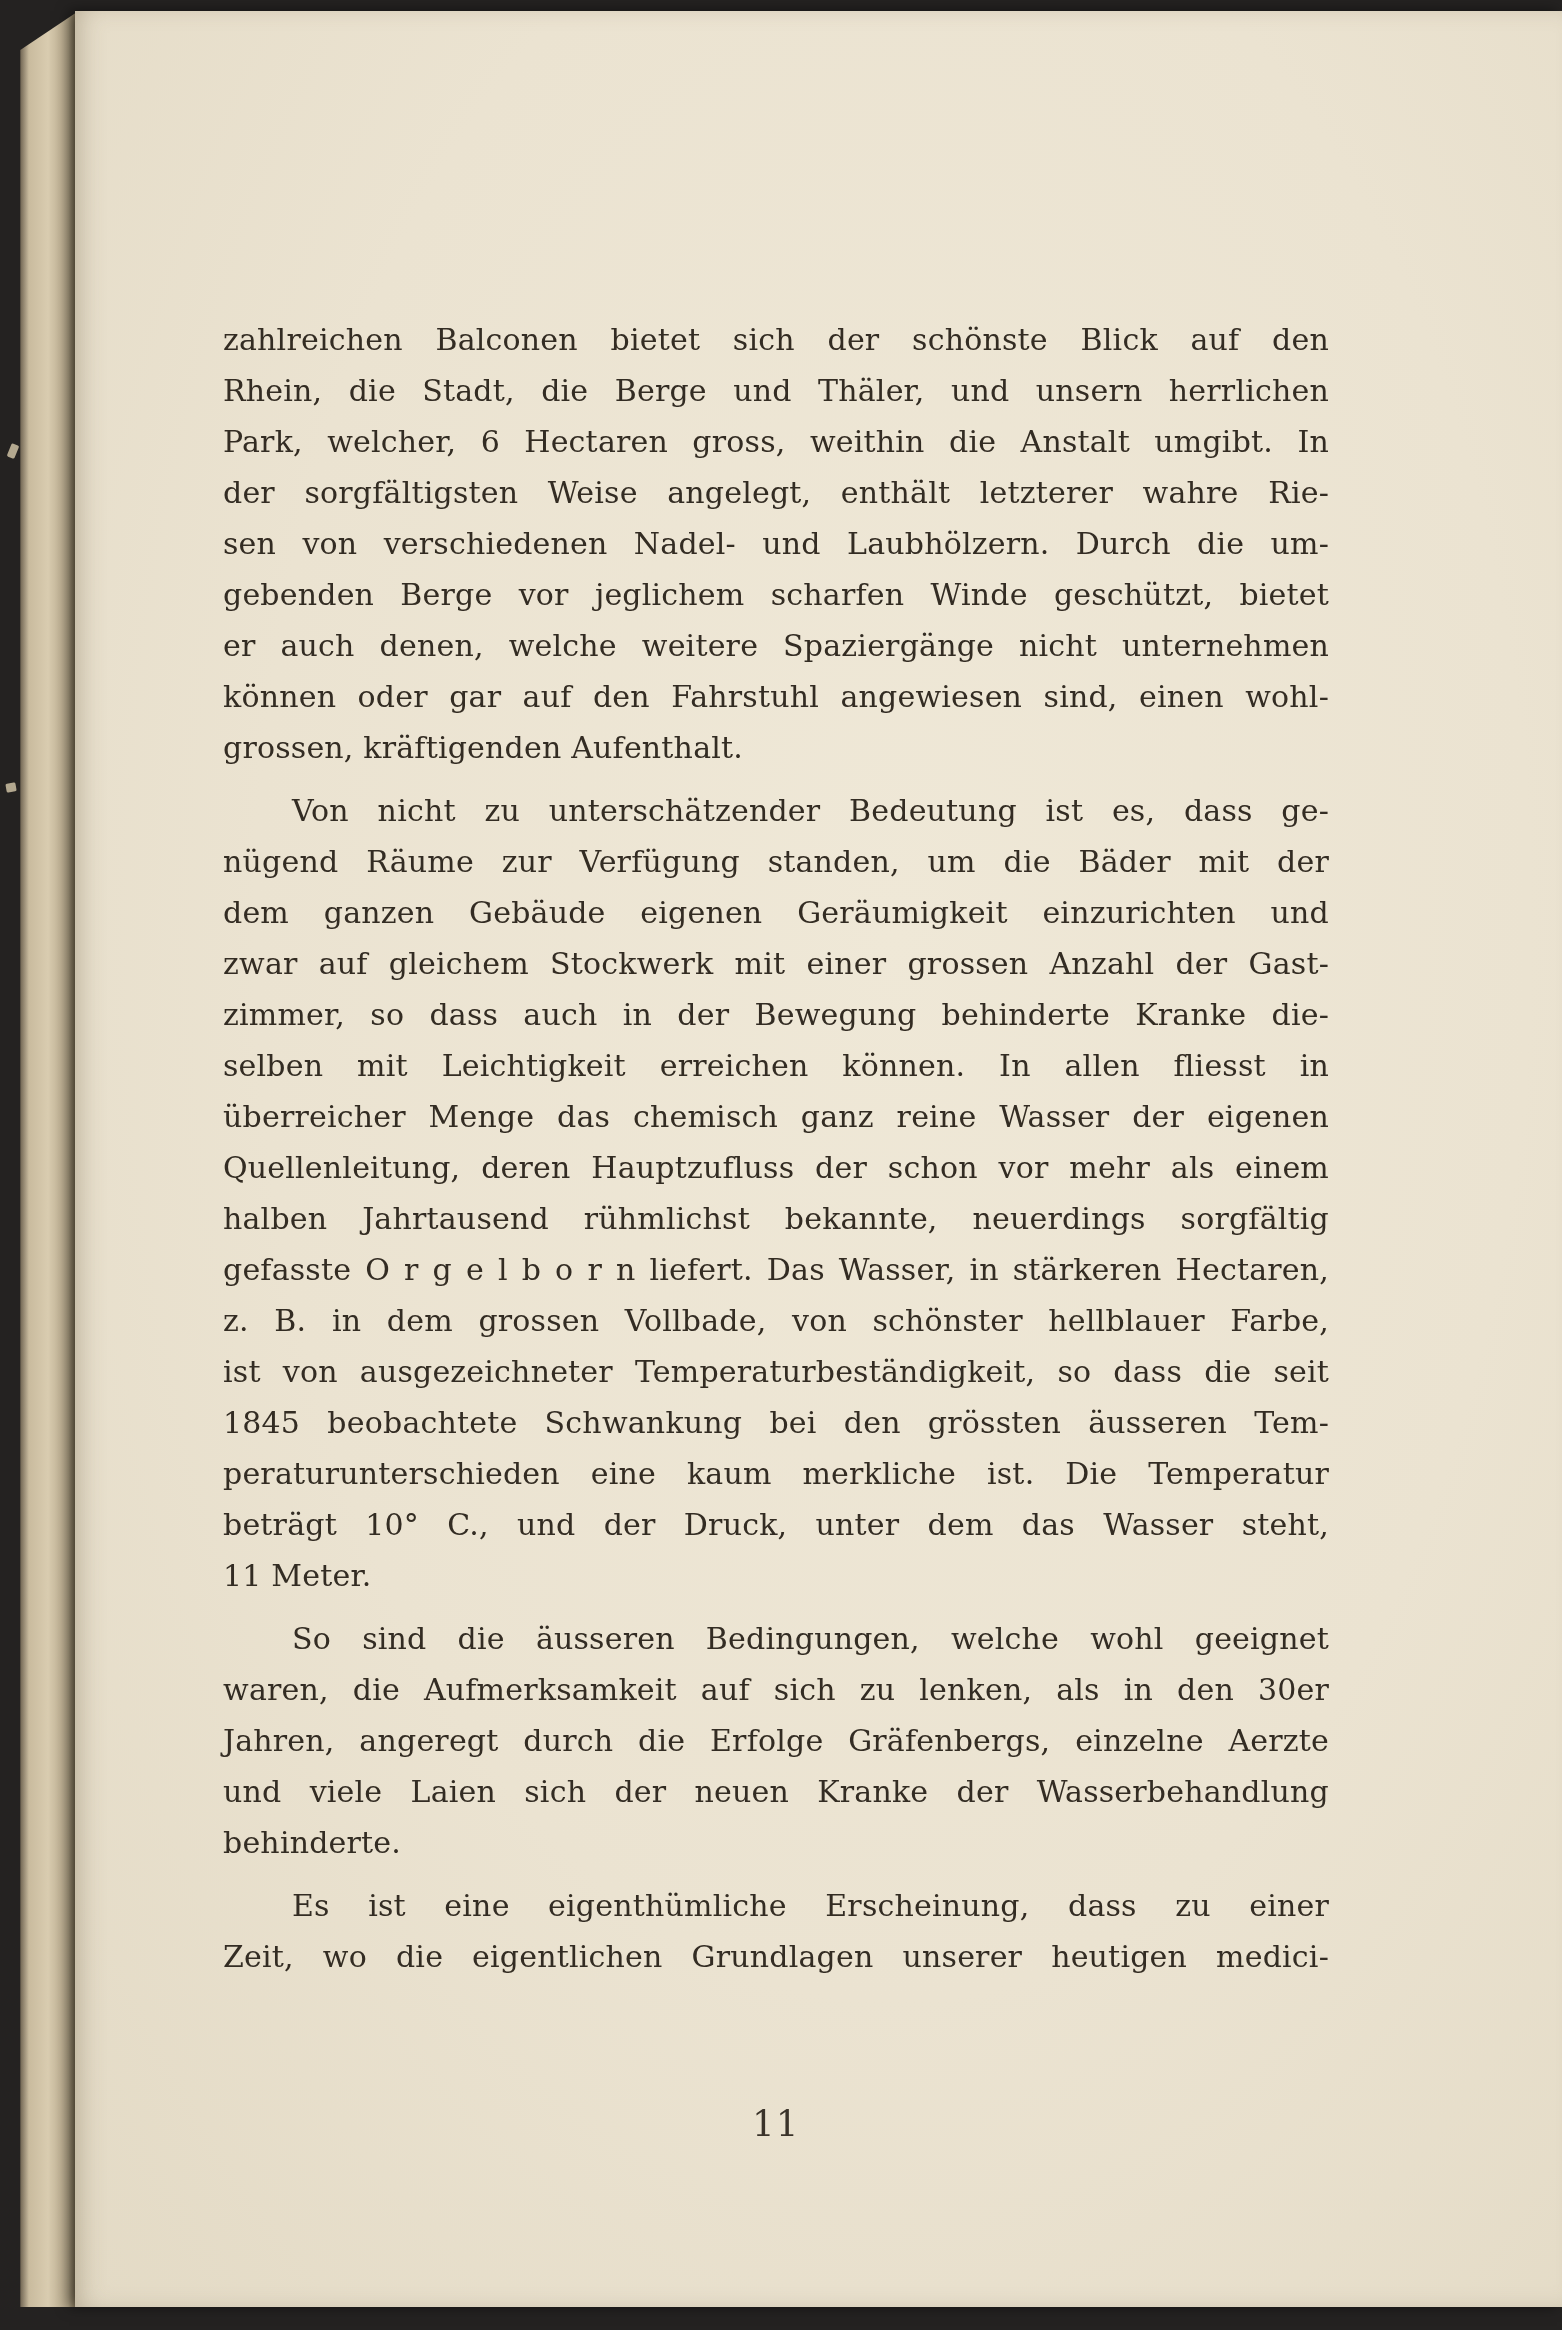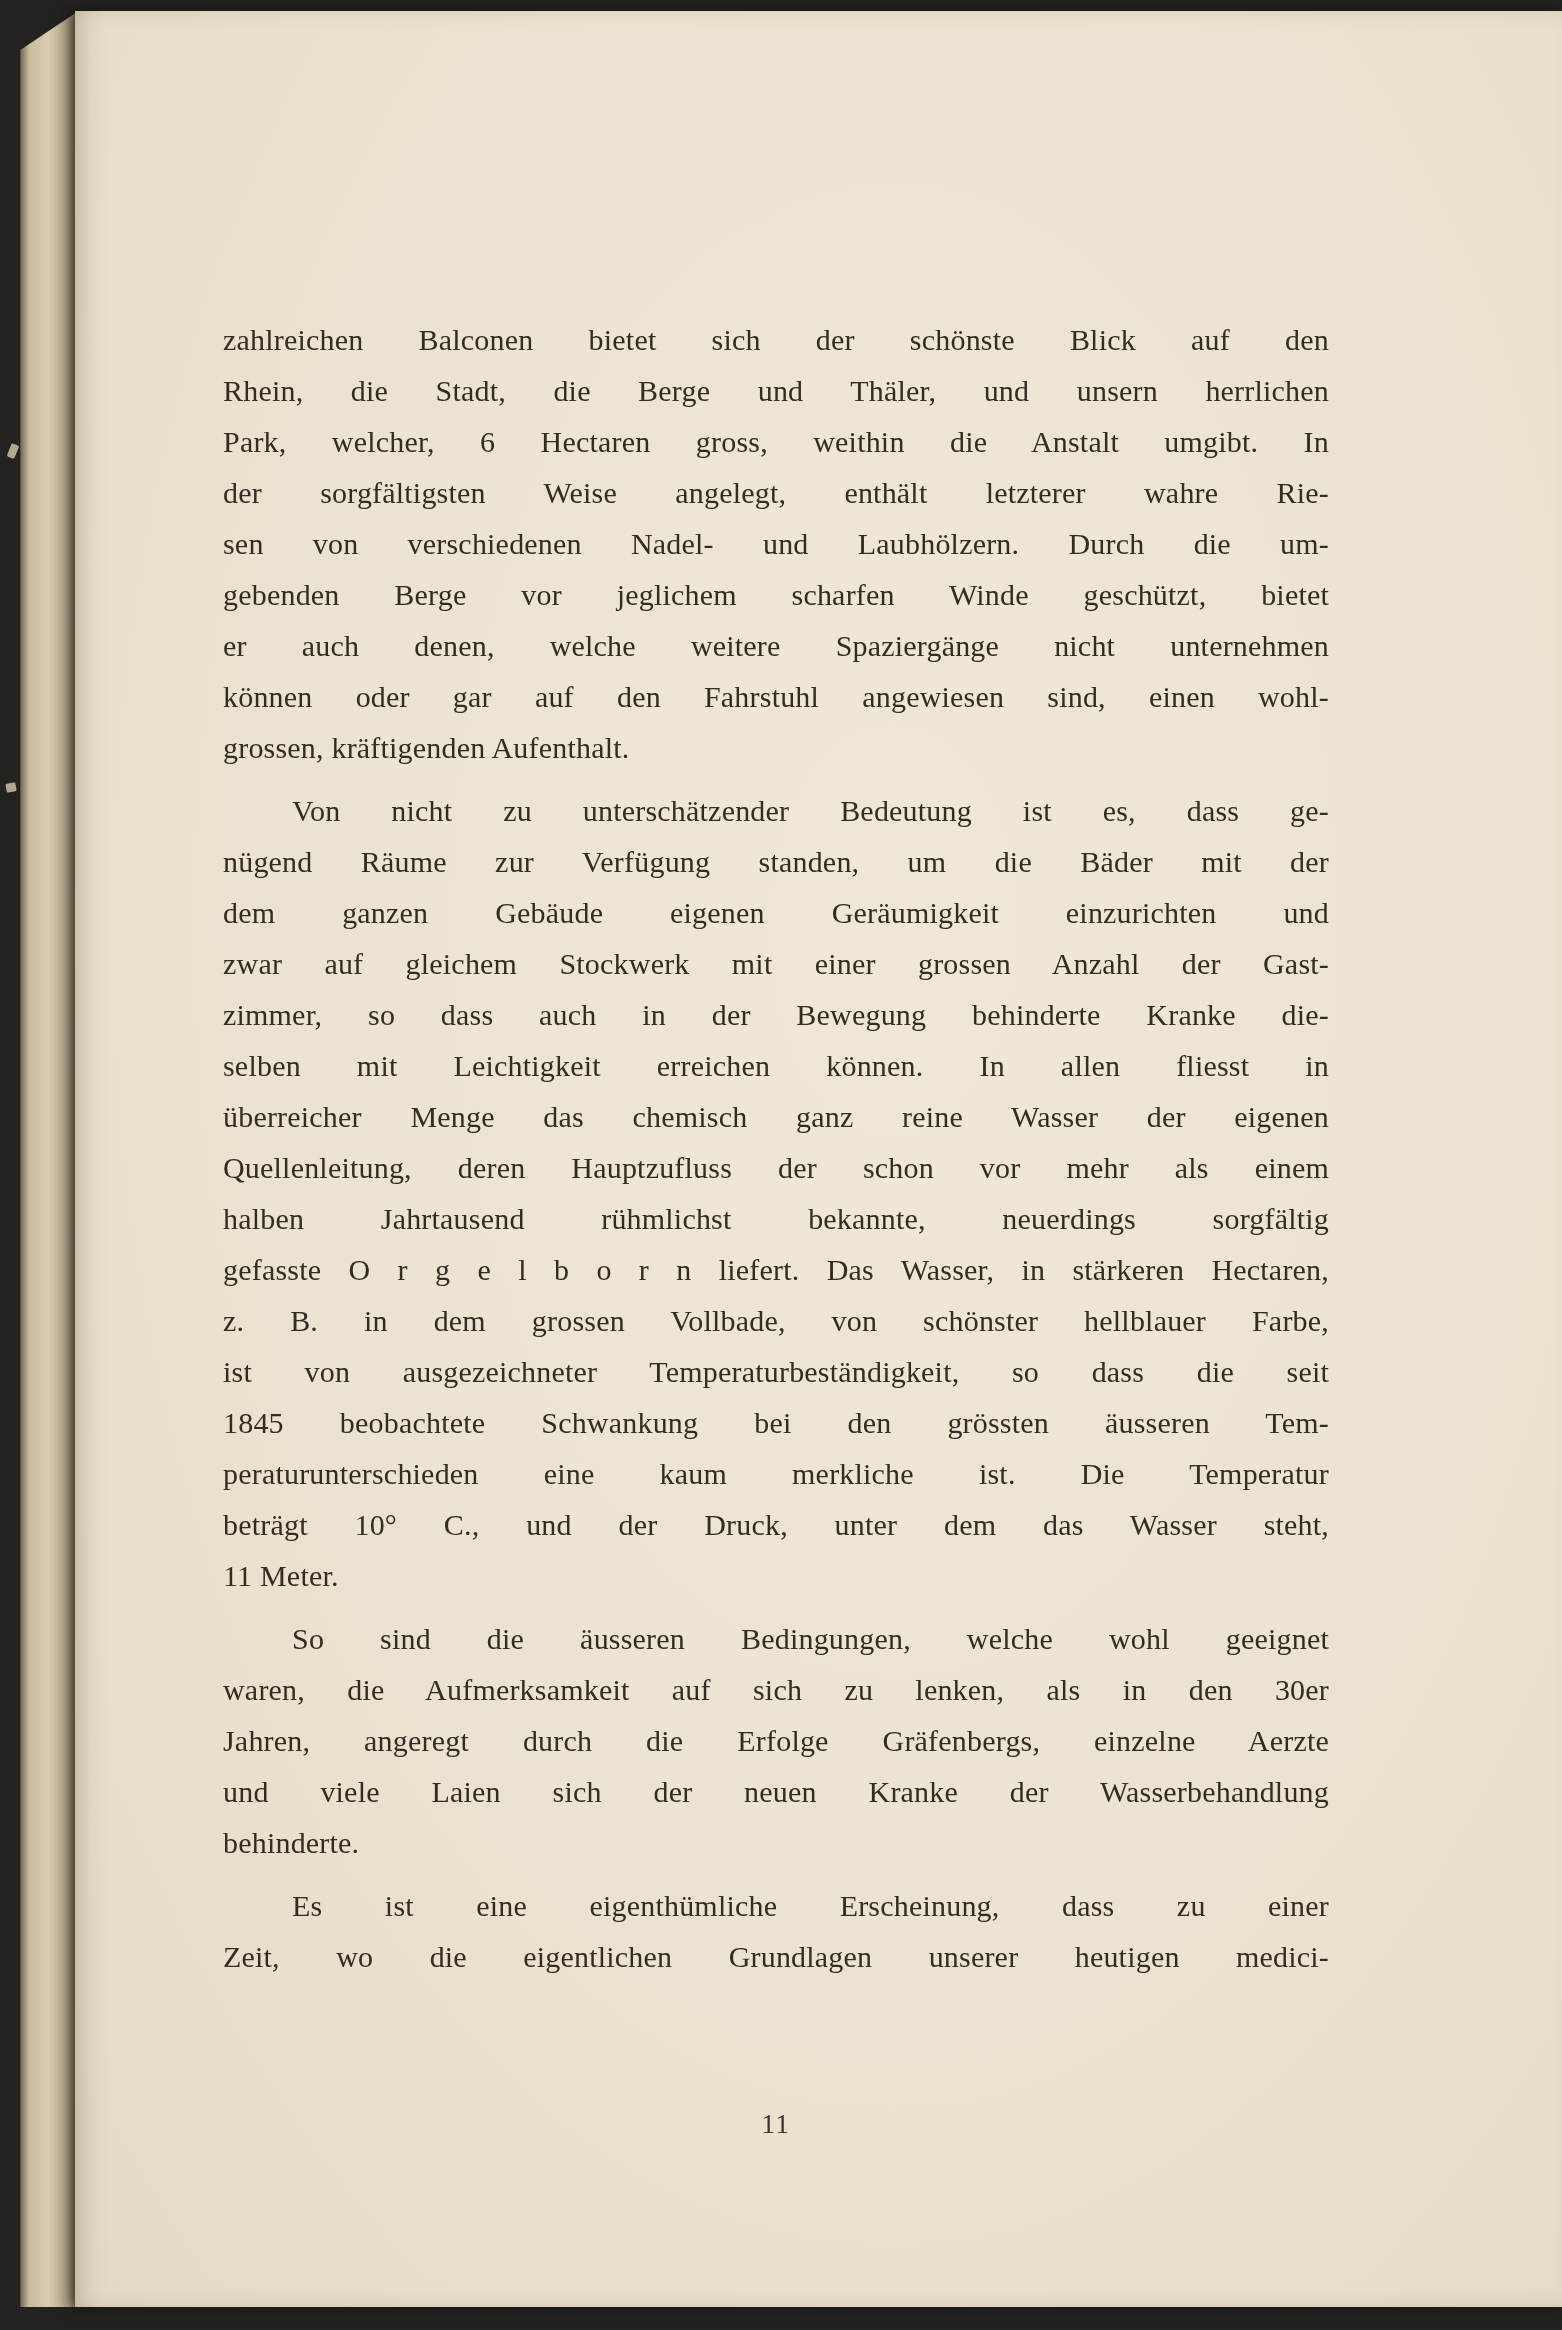--- a/index.html
+++ b/index.html
@@ -46,40 +46,39 @@
 
   .text-block {
     position: absolute;
     left: 148px;
     top: 303px;
     width: 1106px;
     color: #332c23;
     font-size: 30px;
     line-height: 51px;
     letter-spacing: 0.2px;
-    font-family: Liberation Serif, serif;
   }
 
   .para { margin: 0; padding: 0; }
 
   .line {
     text-align: justify;
     text-align-last: justify;
     white-space: normal;
   }
   .line.indent { text-indent: 69px; margin-top: 12px; }
   .line.end {
     text-align: left;
     text-align-last: left;
   }
 
   .folio {
     margin-top: 117px;
     text-align: center;
-    font-size: 27px;
+    font-size: 35px;
     color: #3a332a;
     letter-spacing: 1.6px;
   }
 
   
   .artifact {
     position: absolute;
     background: #cdbfa2;
     border-radius: 1.6px;
     opacity: 0.85;

